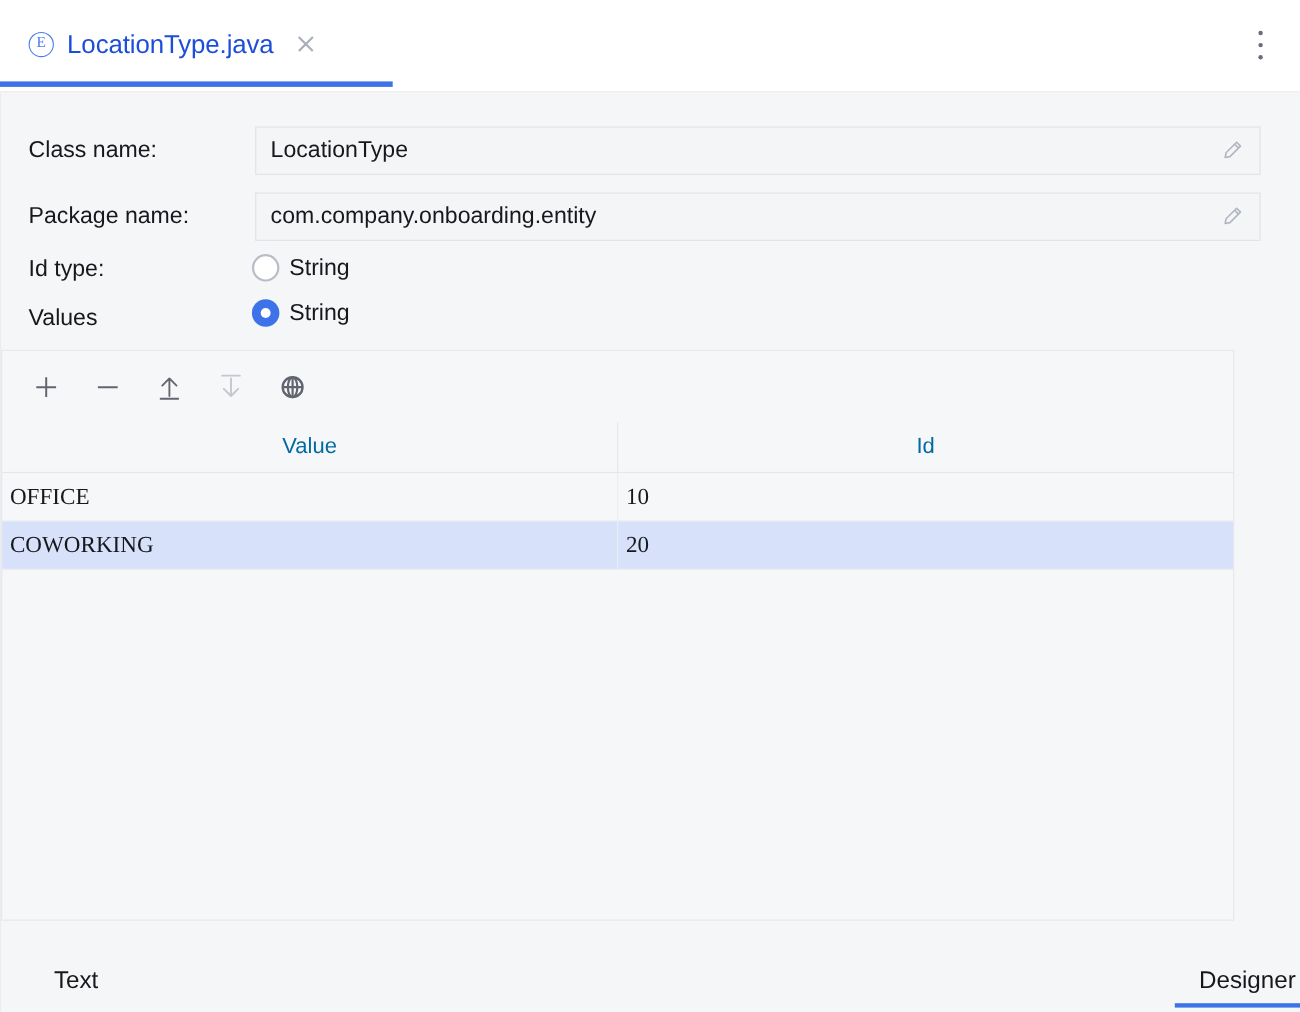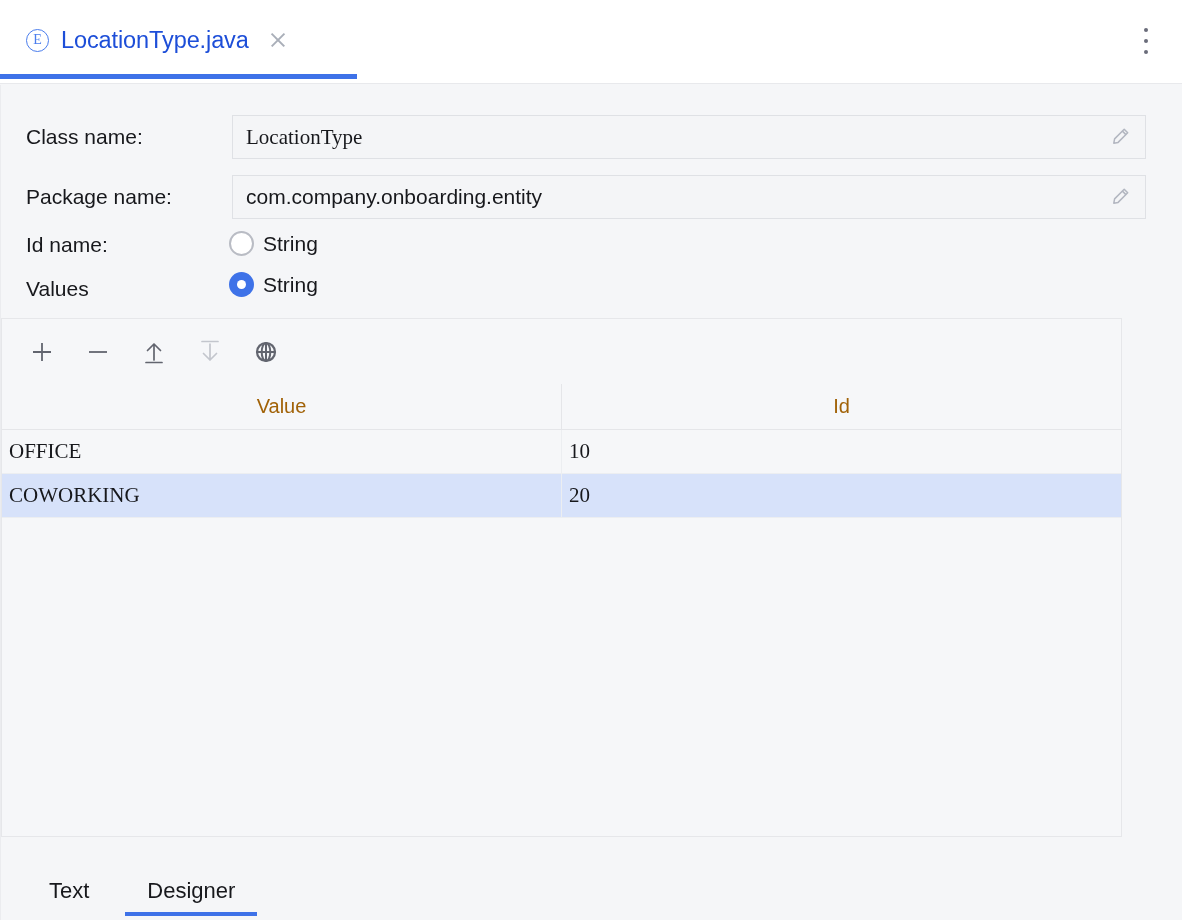--- a/index.html
+++ b/index.html
@@ -169,21 +169,21 @@
   }
 
   .table-head {
     position: absolute; left: 0; top: 65px;
     width: 100%; height: 46px;
     border-bottom: 1px solid #e5e6e9;
     display: flex;
   }
   .th {
     display: flex; align-items: center; justify-content: center;
-    font-size: 20px; color: #a16207;
+    font-size: 20px; color: #0369a1;
     height: 100%;
   }
   .th.col-value { width: 560px; border-right: 1px solid #e5e6e9; }
   .th.col-id    { flex: 1 1 auto; }
 
   .table-body {
     position: absolute; left: 0; top: 111px;
     width: 100%; bottom: 0;
   }
   .trow {
@@ -202,20 +202,21 @@
   .td.col-id    { flex: 1 1 auto; }
 
   
   .bottom-tabs {
     position: absolute;
     left: 0; bottom: 0;
     width: 1182px; height: 62px;
     display: flex; align-items: flex-start;
     padding-left: 45px;
     gap: 50px;
+    justify-content: space-between;
   }
   .btab {
     position: relative;
     height: 62px;
     display: flex; align-items: center;
     font-size: 22px; color: #17181c;
     padding: 0 4px;
     margin-top: 2px;
   }
   .btab .bar {
@@ -241,21 +242,21 @@
       <i></i>
         <i></i>
         <i></i>
     </div>
   </div>
 
   <div class="form">
 
     <div class="field-row" style="top:30px;">
       <div class="field-label" style="top:10px;">Class name:</div>
-      <div class="textfield" style="top:0;font-family:Liberation Serif, serif;">
+      <div class="textfield" style="top:0;">
         <span class="value">LocationType</span>
         <span class="pencil-btn">
           <svg width="22" height="22" viewBox="0 0 22 22" aria-hidden="true">
             <path d="M15.2 3.3l3.5 3.5-9.6 9.6-4.3.8.8-4.3z" fill="none" stroke="#b2b6c0" stroke-width="1.5" stroke-linejoin="round"></path>
             <path d="M13.4 5.1l3.5 3.5" fill="none" stroke="#b2b6c0" stroke-width="1.5"></path>
           </svg>
         </span>
       </div>
     </div>
 
@@ -266,21 +267,21 @@
         <span class="pencil-btn">
           <svg width="22" height="22" viewBox="0 0 22 22" aria-hidden="true">
             <path d="M15.2 3.3l3.5 3.5-9.6 9.6-4.3.8.8-4.3z" fill="none" stroke="#b2b6c0" stroke-width="1.5" stroke-linejoin="round"></path>
             <path d="M13.4 5.1l3.5 3.5" fill="none" stroke="#b2b6c0" stroke-width="1.5"></path>
           </svg>
         </span>
       </div>
     </div>
 
     <div class="field-row" style="top:148px;">
-      <div class="field-label" style="top:0;">Id name:</div>
+      <div class="field-label" style="top:0;">Id type:</div>
       <div class="radio-group" style="top:-2px;flex-direction:column;">
         <div class="radio-item">
           <span class="radio-dot"></span>
           <span class="radio-label">String</span>
         </div>
         <div class="radio-item">
           <span class="radio-dot on"></span>
           <span class="radio-label">String</span>
         </div>
       </div>

